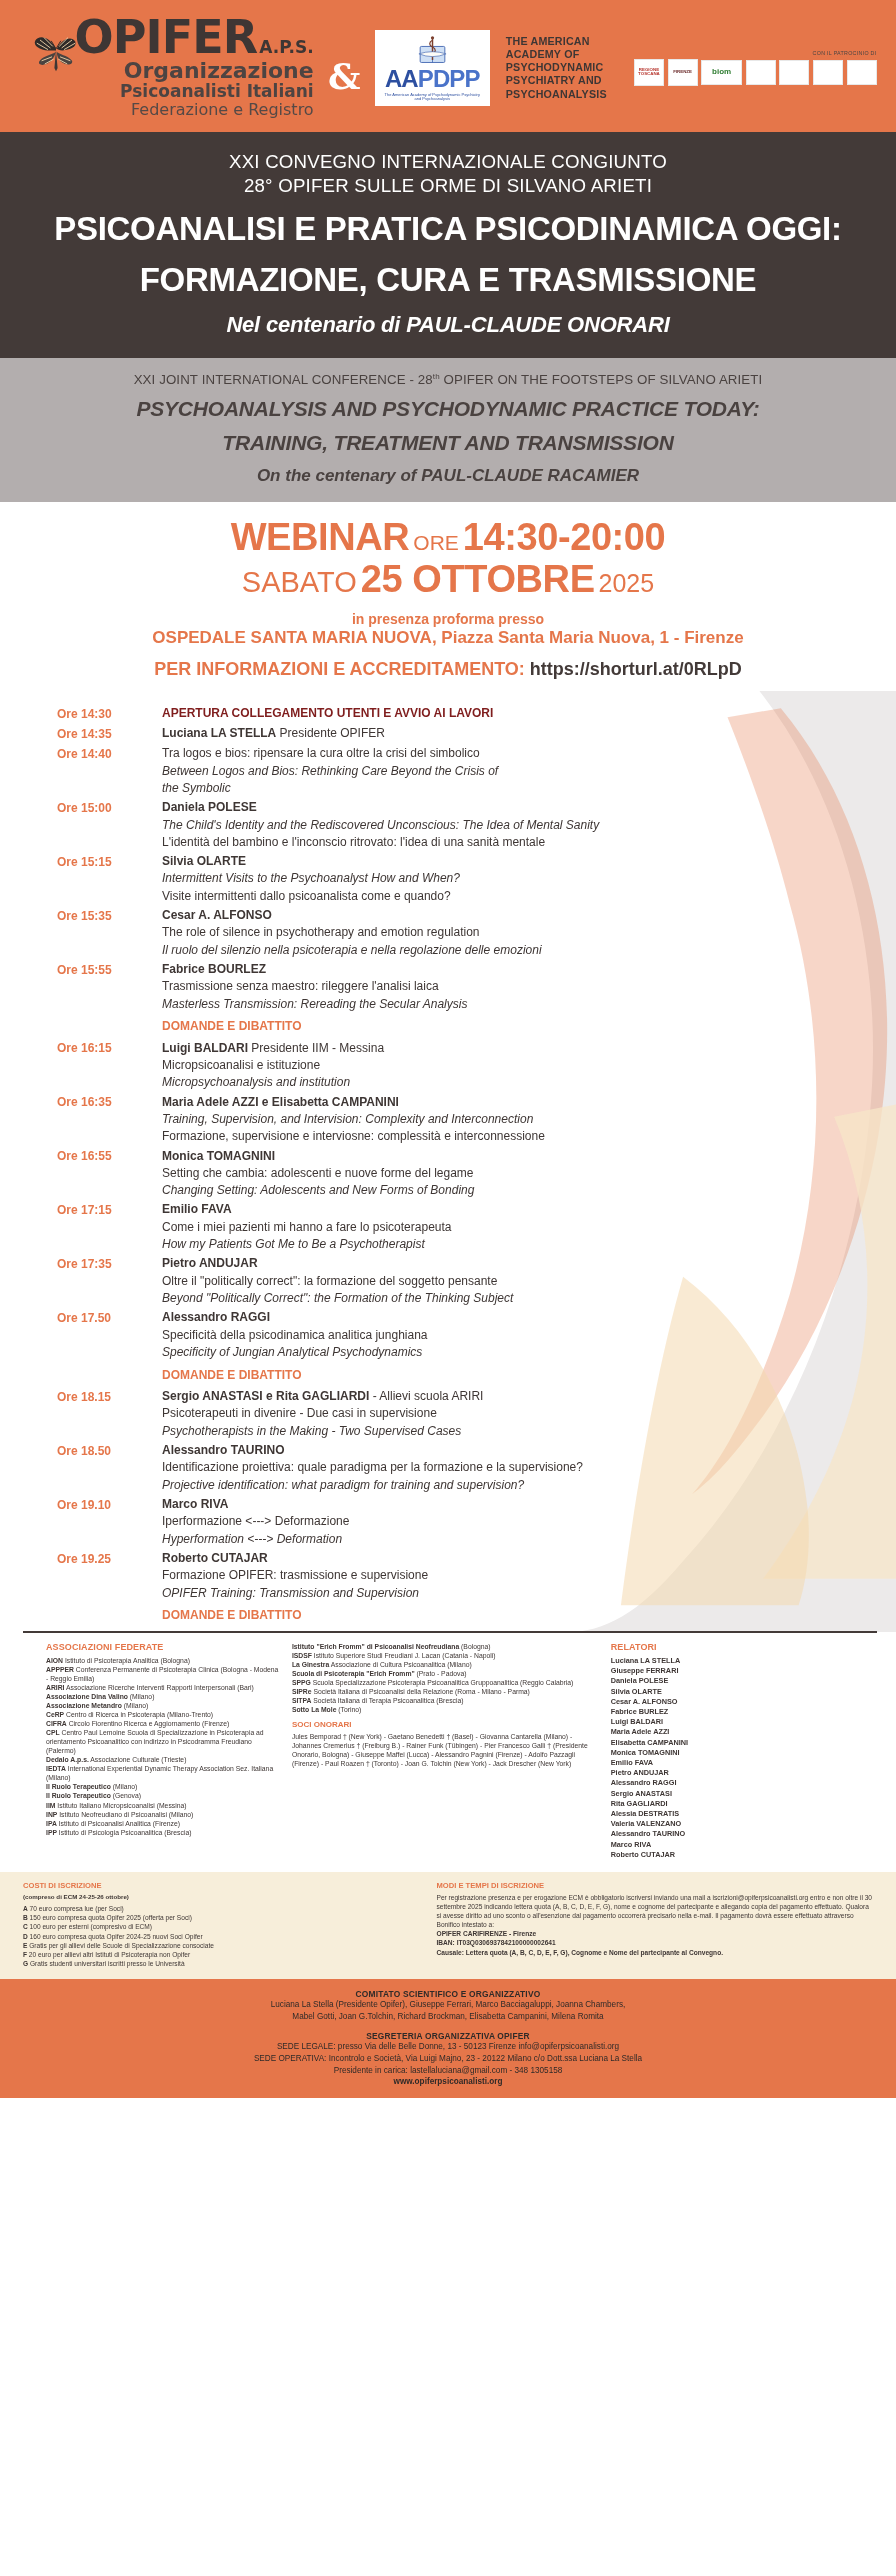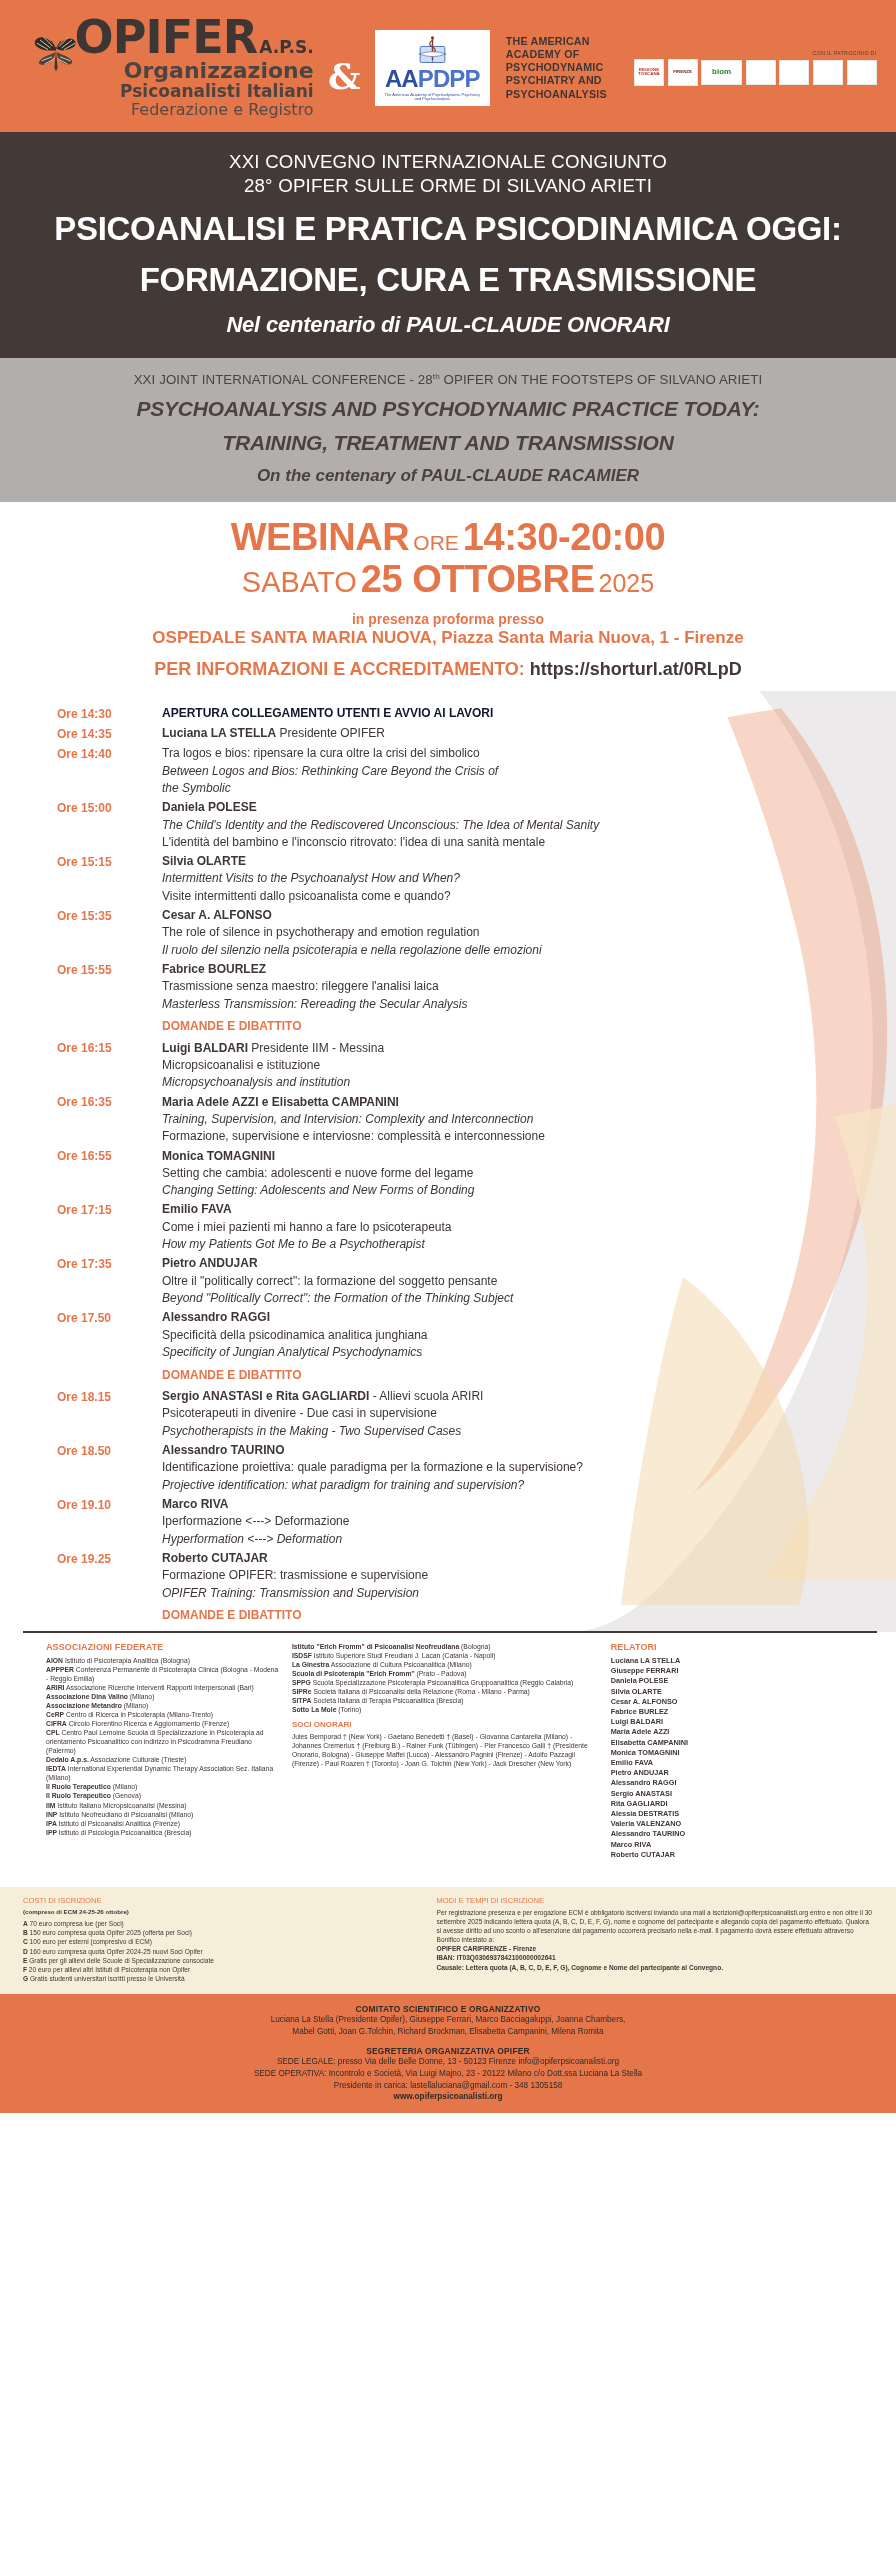--- a/index.html
+++ b/index.html
@@ -136,36 +136,36 @@
   .date-line { color: #e5764a; line-height: 1.05; margin-bottom: 10.7px; }
   .date-line .sab { font-size: 29px; font-weight: 400; }
   .date-line .day { font-size: 38px; font-weight: 700; letter-spacing: -0.4px; }
   .date-line .yr  { font-size: 25px; font-weight: 400; }
   .presenza { color: #e5764a; font-size: 14px; font-weight: 700; margin-bottom: 1.8px; }
   .venue { color: #e5764a; font-size: 17px; font-weight: 700; margin-bottom: 10.7px; }
   .info-line { font-size: 18px; font-weight: 700; color: #e5764a; }
   .info-line .url { color: #433a38; }
 
   
-  .program-wrap { position: relative; background: #ffffff; padding: 9px 0 16px 0; overflow: hidden; }
+  .program-wrap { position: relative; background: #ffffff; padding: 9px 0 1px 0; overflow: hidden; }
   .deco { position: absolute; pointer-events: none; z-index: 0; }
   .program {
     position: relative; z-index: 2;
     padding: 5.3px 23px 0 57px;
   }
   .slot { display: flex; margin-bottom: 1.8px; }
   .slot .time-cell {
     flex: 0 0 105px; color: #e5764a; font-size: 12px; font-weight: 700;
     padding-top: 0.9px; line-height: 1.45;
   }
   .slot .body-cell { flex: 1; line-height: 1.45; }
   .ln { font-size: 12px; color: #3e3634; line-height: 1.45; }
   .ln b { font-weight: 700; }
   .ln.it { font-style: italic; }
-  .ln.hl { color: #0f172a; font-weight: 700; }
+  .ln.hl { color: #7f1d1d; font-weight: 700; }
   .debate {
     color: #e5764a; font-size: 12px; font-weight: 700;
     margin: 6.2px 0 6.2px 105px; padding-left: 0;
   }
 
   
   .footer-cols {
     position: relative; z-index: 2;
     display: flex; gap: 10.7px;
     padding: 9px 19.5px 10.7px 23px;
@@ -188,21 +188,21 @@
 
   
   .costs-band {
     background: #f7eeda;
     display: flex; gap: 14px;
     padding: 9px 23px 10.7px 23px;
     position: relative; z-index: 2;
   }
   .cost-col { flex: 1; font-size: 6.6px; line-height: 1.38; color: #3e3634; }
   .cost-col.left { flex: 0 0 47%; }
-  .cost-head { color: #e5764a; font-size: 7.6px; font-weight: 400; margin-bottom: 1.8px; }
+  .cost-head { color: #e5764a; font-size: 7.6px; font-weight: 700; margin-bottom: 1.8px; }
   .cost-sub { font-size: 6.2px; font-weight: 700; color: #3e3634; margin-bottom: 2.7px; }
   .cost-line b { font-weight: 700; }
   .cost-strong { font-weight: 700; }
 
   
   .bottom-band {
     background: #e5764a; color: #2f2a28;
     text-align: center; padding: 10.7px 23px 12.4px 23px;
   }
   .bb-head { font-size: 8.4px; font-weight: 700; letter-spacing: 0.2px; }

